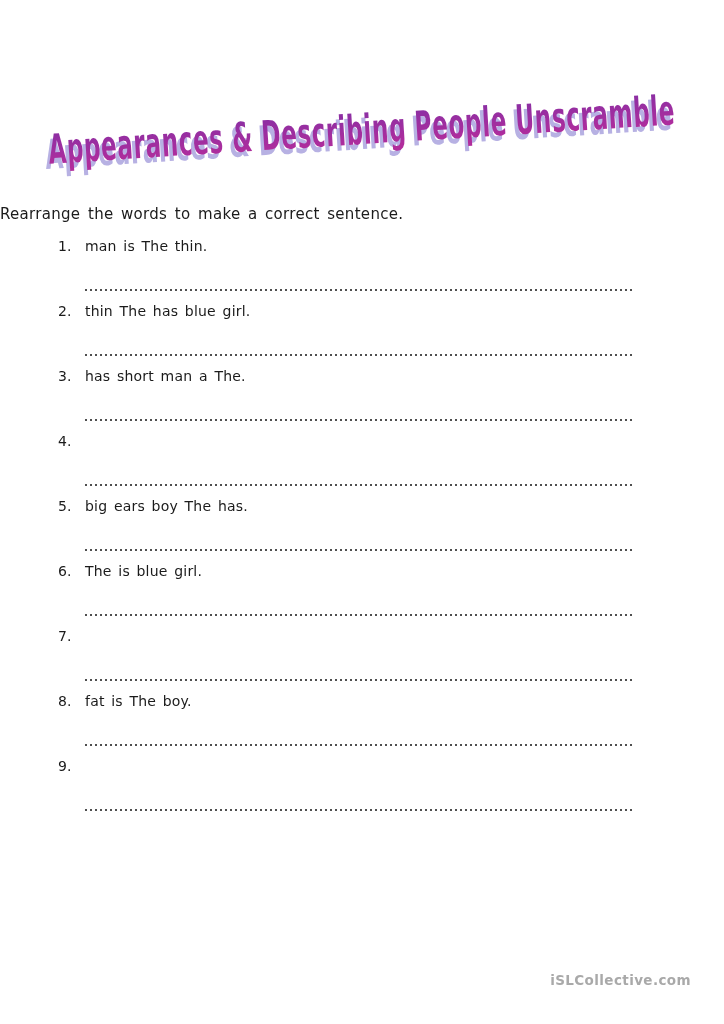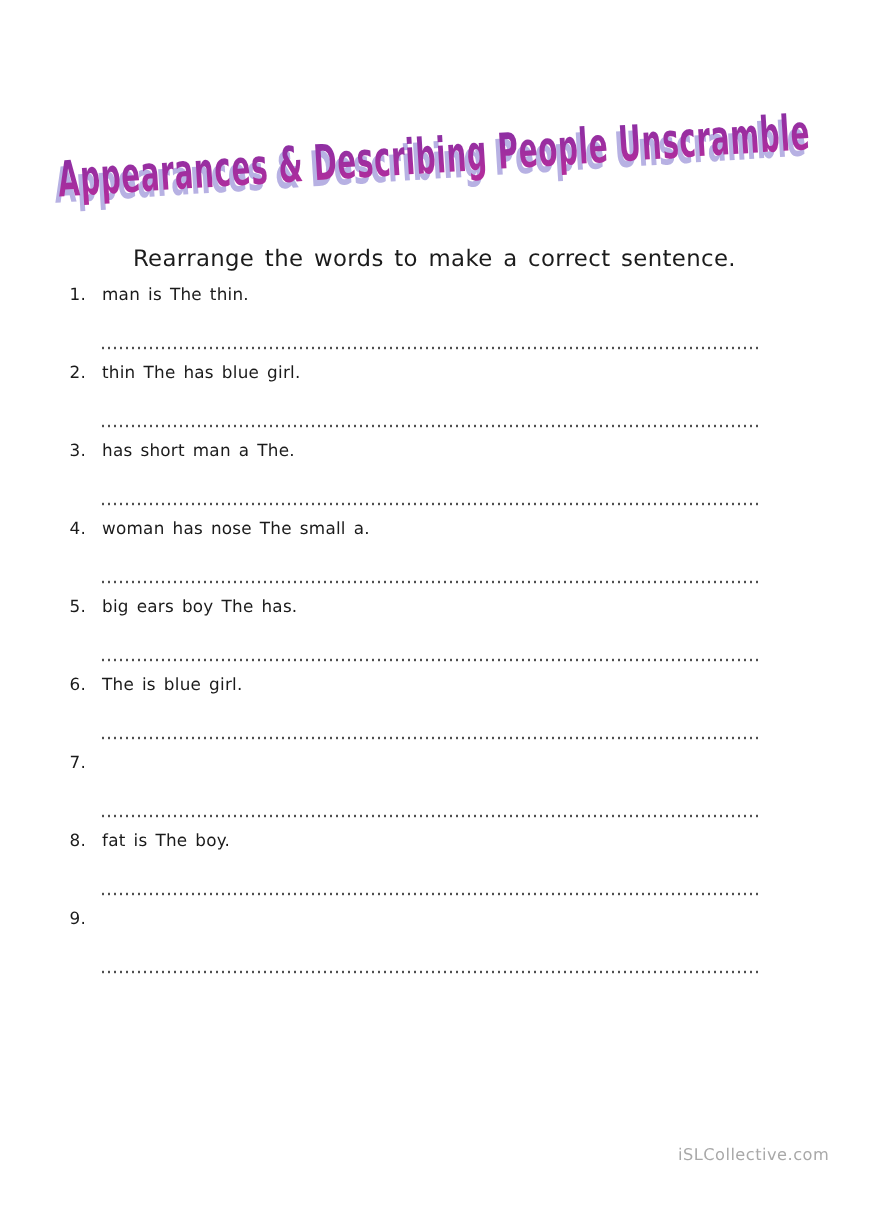--- a/index.html
+++ b/index.html
@@ -52,22 +52,21 @@
       -webkit-background-clip: text;
       background-clip: text;
       color: transparent;
     }
   }
 
   
   .subtitle {
     position: absolute;
     top: 205px; left: 0; width: 100%;
-    text-align: center;
-    font-size: 19px;
+    font-size: 15px;
     letter-spacing: 0.3px;
     word-spacing: 2.5px;
   }
 
   
   .items {
     position: absolute;
     top: 238px; left: 58px;
     width: 580px;
   }
@@ -94,23 +93,23 @@
     top: 51px; left: 27px;
     width: 550px; height: 2px;
     background: repeating-linear-gradient(90deg,
       var(--c-line) 0px, var(--c-line) 2px,
       transparent 2px, transparent 5px);
   }
 
   
   .watermark {
     position: absolute;
-    right: 33px; bottom: 53px;
+    right: 33px; bottom: 36px;
     font-size: 13.5px;
-    font-weight: normal;
+    font-weight: bold;
     letter-spacing: 0.4px;
     color: var(--c-watermark);
   }
 </style>
 </head>
 <body>
 
 <div class="page">
 
   <div class="title-wrap">
@@ -144,21 +143,20 @@
         <div class="sentence-row">
           <span class="num">3.</span>
           <span class="text">has short man a The.</span>
         </div>
         <div class="answer-line"></div>
       </div>
 
       <div class="item">
         <div class="sentence-row">
           <span class="num">4.</span>
-          <span class="text">woman has nose The small a.</span>
         </div>
         <div class="answer-line"></div>
       </div>
 
       <div class="item">
         <div class="sentence-row">
           <span class="num">5.</span>
           <span class="text">big ears boy The has.</span>
         </div>
         <div class="answer-line"></div>

